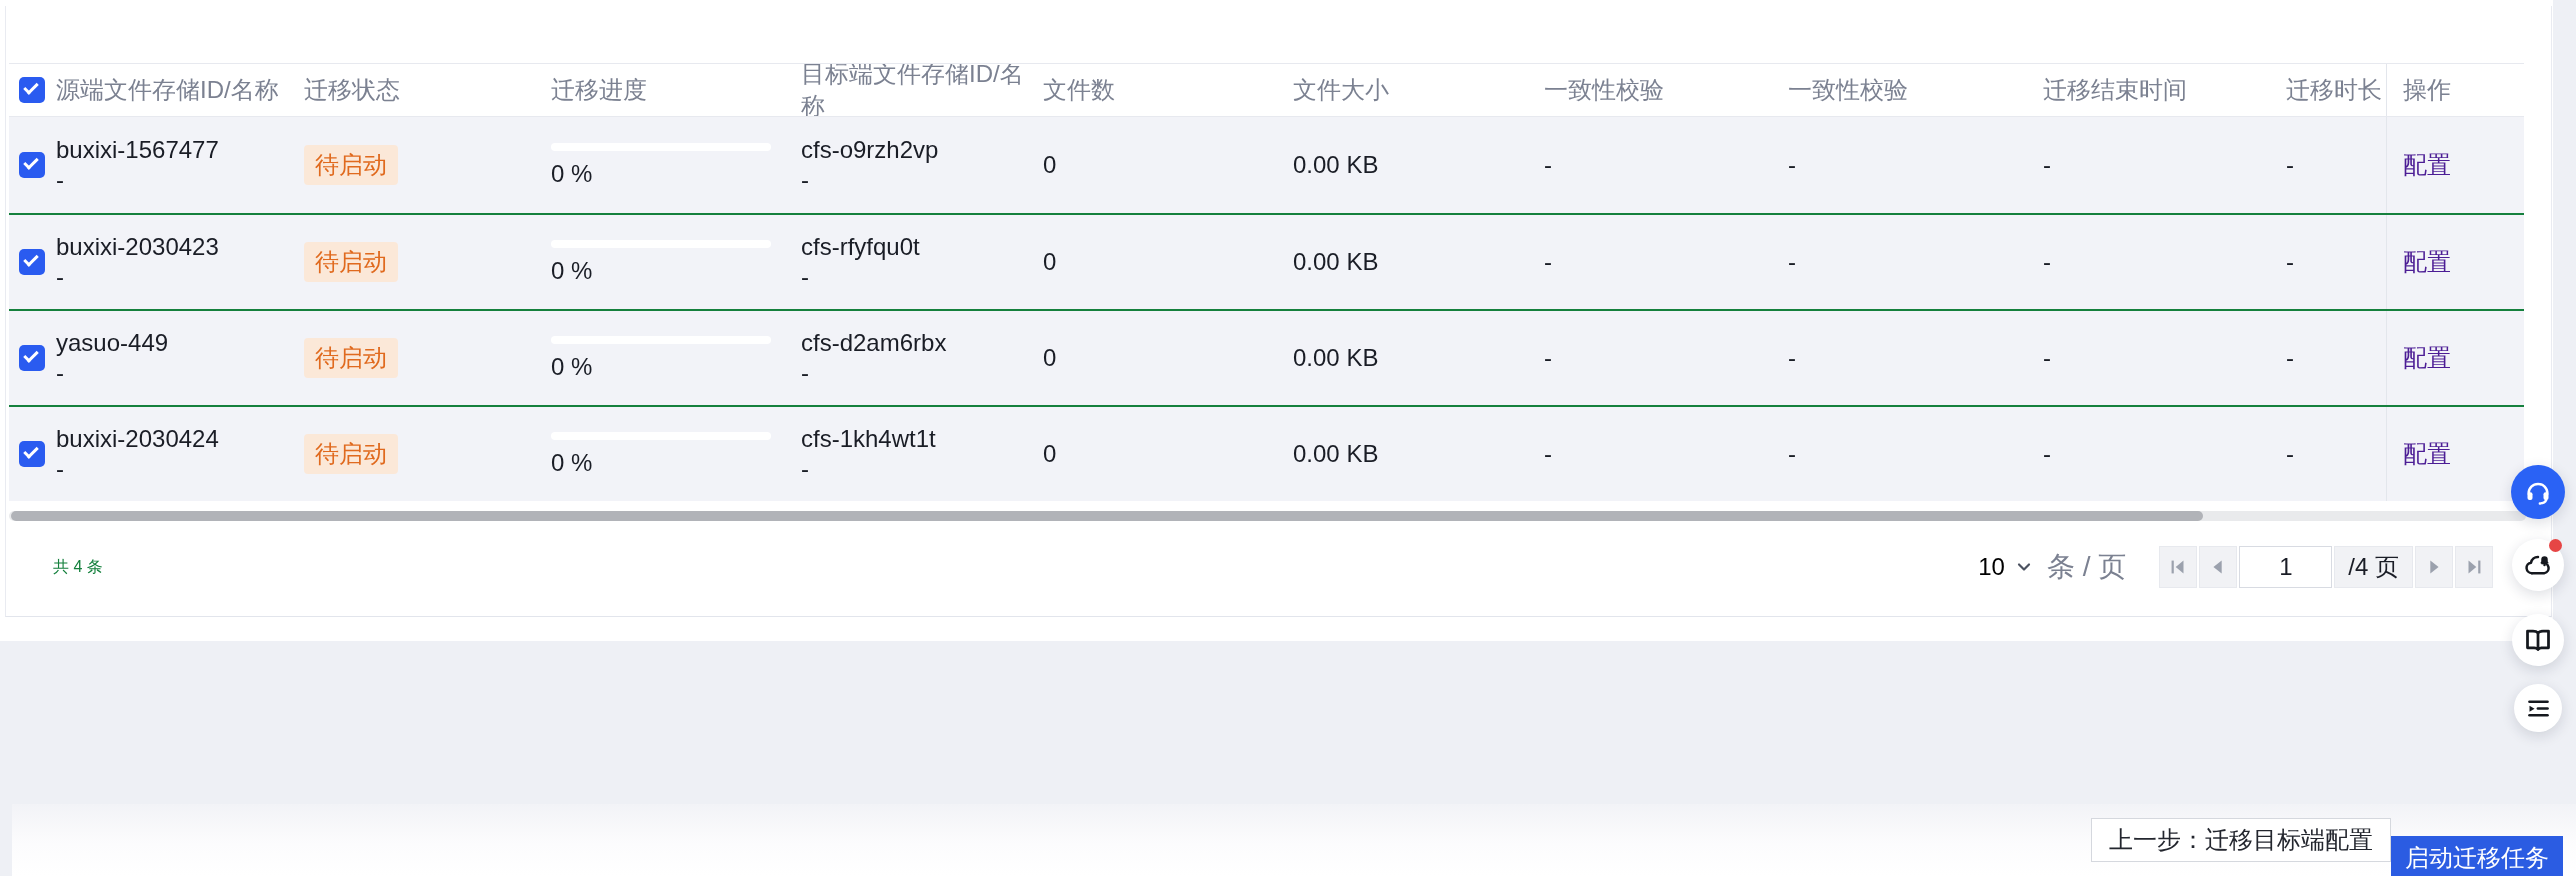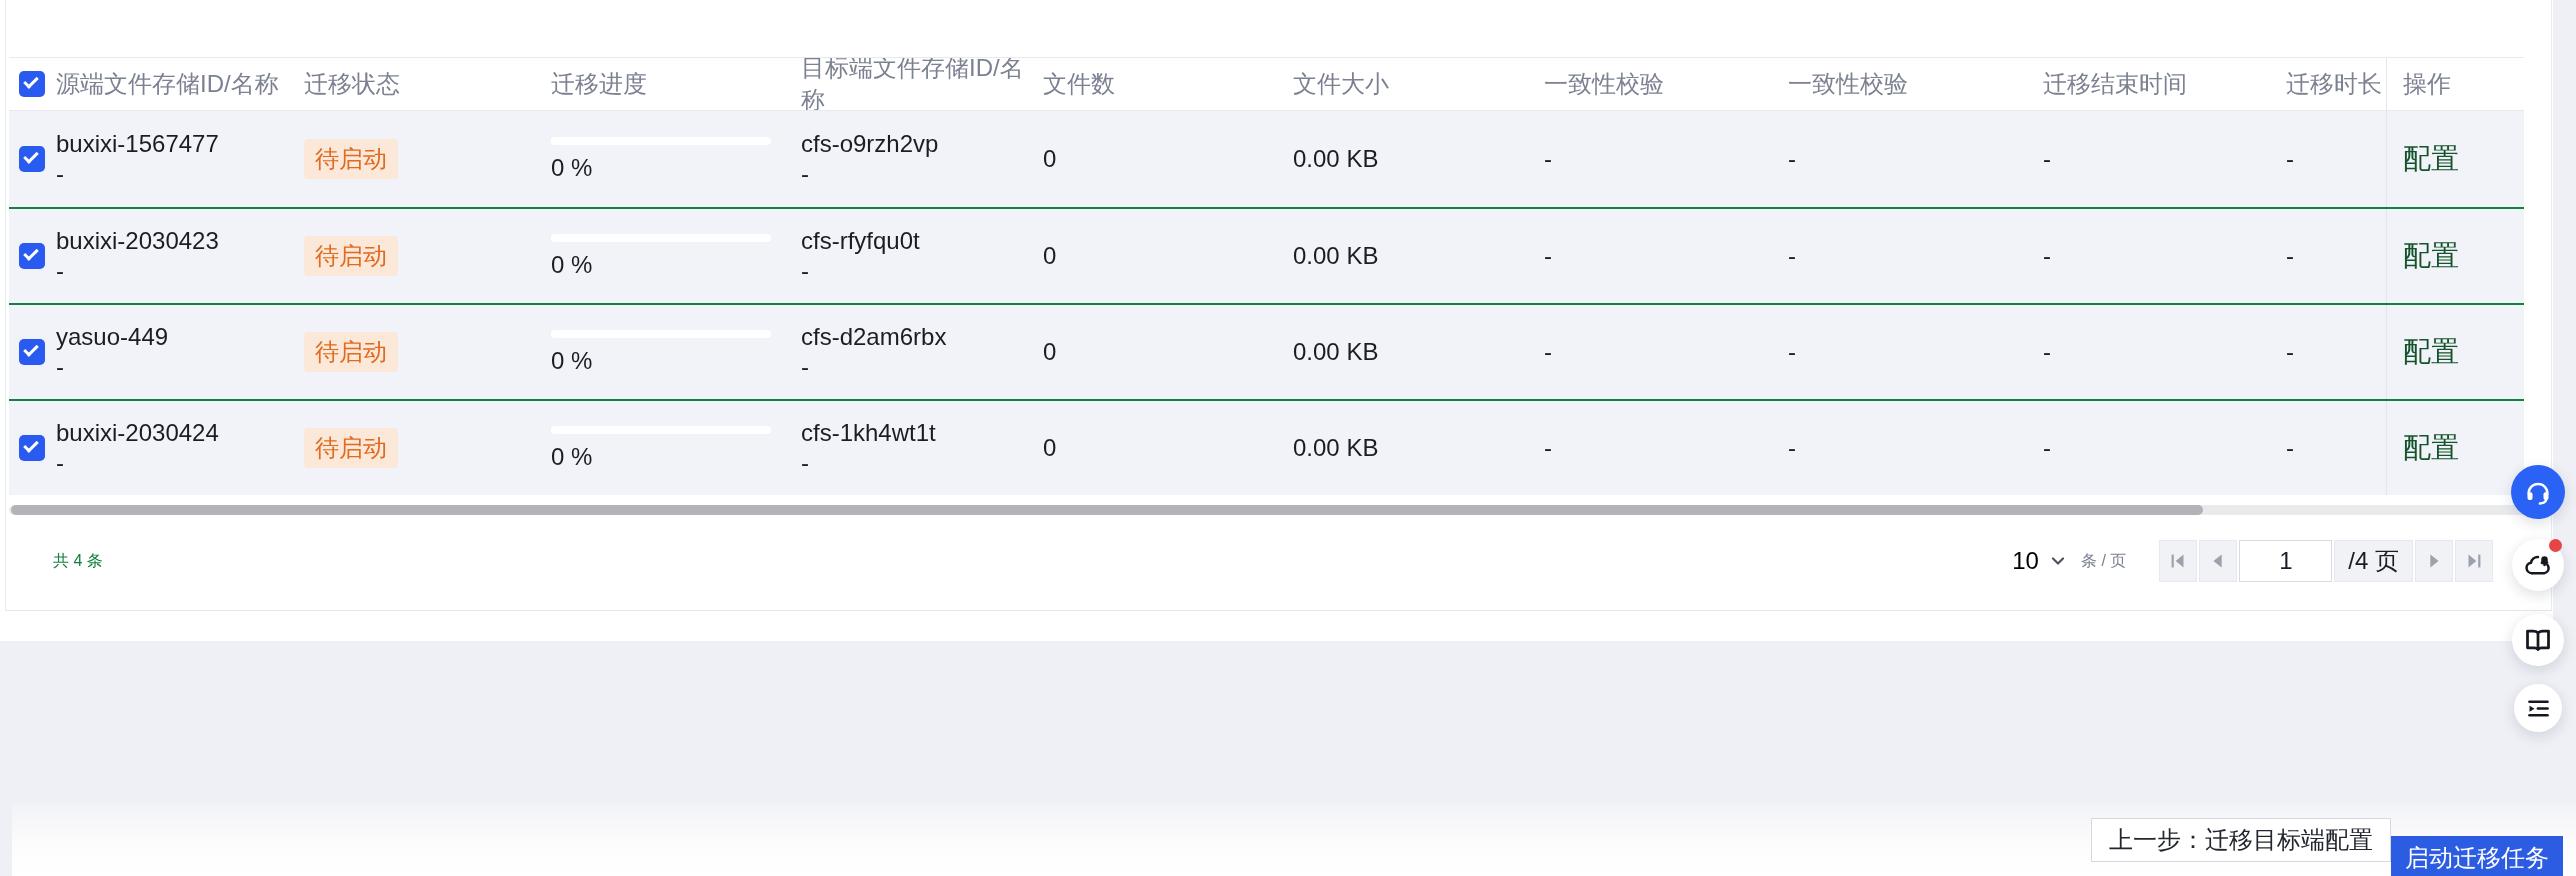--- a/index.html
+++ b/index.html
@@ -12,21 +12,21 @@
     color:#181b24;
   }
   .stage { position:absolute; inset:0; }
 
   
   .bg-bottom   { position:absolute; left:0; top:641px; width:2576px; height:235px; background:#eef0f5; }
   .bg-right-strip { position:absolute; left:2553px; top:0; width:23px; height:641px; background:#eef0f5; }
 
   
   .card {
-    position:absolute; left:5px; top:0; width:2547px; height:611px;
+    position:absolute; left:5px; top:6px; width:2547px; height:611px;
     background:#fff;
     border-left:1px solid #e9ebf1; border-right:1px solid #e9ebf1; border-bottom:1px solid #e2e5ec;
   }
 
   
   .table { position:absolute; left:3px; top:57px; width:2515px; border-top:1px solid #e7e9ef; }
   .grid-cols {
     display:grid;
     grid-template-columns:47px 248px 247px 250px 242px 250px 251px 244px 255px 243px 100px 138px;
   }
@@ -51,34 +51,34 @@
   .badge {
     display:inline-block; background:#fbe8d8; color:#e06a1e;
     font-size:24px; line-height:30px; padding:5px 11px; border-radius:4px;
   }
 
   .progwrap { display:flex; flex-direction:column; justify-content:center; gap:9px; }
   .bar { width:220px; height:8px; background:#ffffff; border-radius:5px; overflow:hidden; }
   .bar-fill { height:100%; background:#2a5bf0; width:0%; }
   .pct { font-size:24px; color:#1a1d26; }
 
-  .link { color:#14532d; font-size:28px; text-decoration:none; cursor:pointer; }
+  .link { color:#4c1d95; font-size:24px; text-decoration:none; cursor:pointer; }
 
   
   .hscroll { position:absolute; left:3px; top:505px; width:2517px; height:10px; border-radius:6px; background:#e9eaec; }
   .hthumb  { position:absolute; left:2px; top:0;  width:2192px; height:10px; border-radius:6px; background:#b1b3b8; cursor:pointer; }
 
   
   .pagebar {
     position:absolute; left:0; top:528px; width:100%; height:66px;
     display:flex; align-items:center; padding:0 58px 0 16px;
   }
   .total { color:#15803d; font-size:16px;margin-left:31px; }
   .size-select { margin-left:auto; display:flex; align-items:center; gap:9px; font-size:24px; color:#000000; cursor:pointer; }
-  .unit { color:#7b8191; font-size:16px; margin-left:13px; margin-right:33px; }
+  .unit { color:#7b8191; font-size:28px; margin-left:13px; margin-right:33px; }
   .nav { display:flex; gap:2px; align-items:stretch; height:42px; }
   .nav-btn {
     width:38px; background:#f1f2f5; border:1px solid #e7e9ee;
     display:flex; align-items:center; justify-content:center; cursor:pointer; padding:0;
   }
   .page-input {
     width:93px; height:42px; background:#fff; border:1px solid #d8dbe2;
     text-align:center; font-size:24px; color:#1a1d26; font-family:inherit;
   }
   .page-total {

